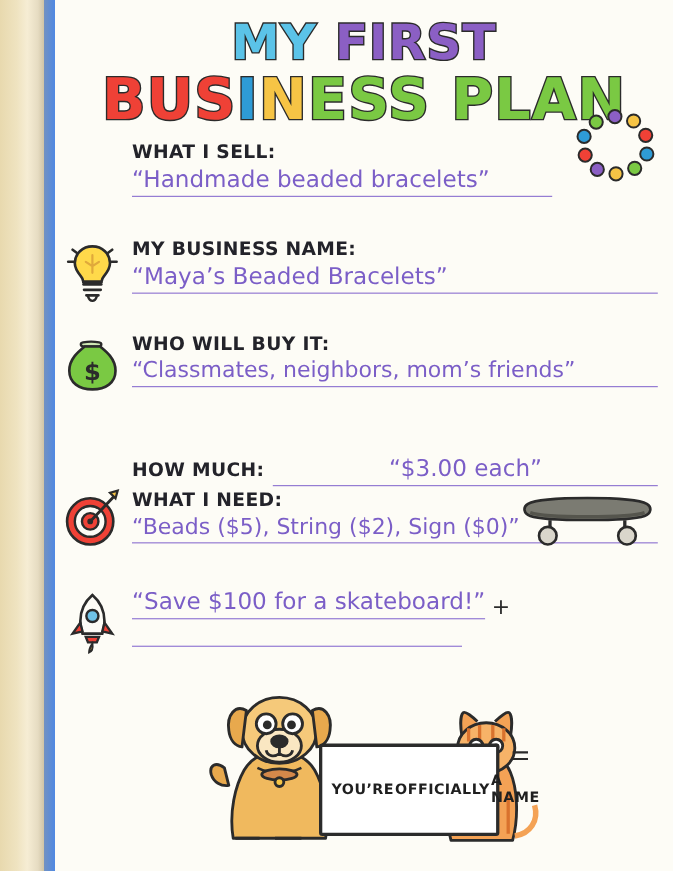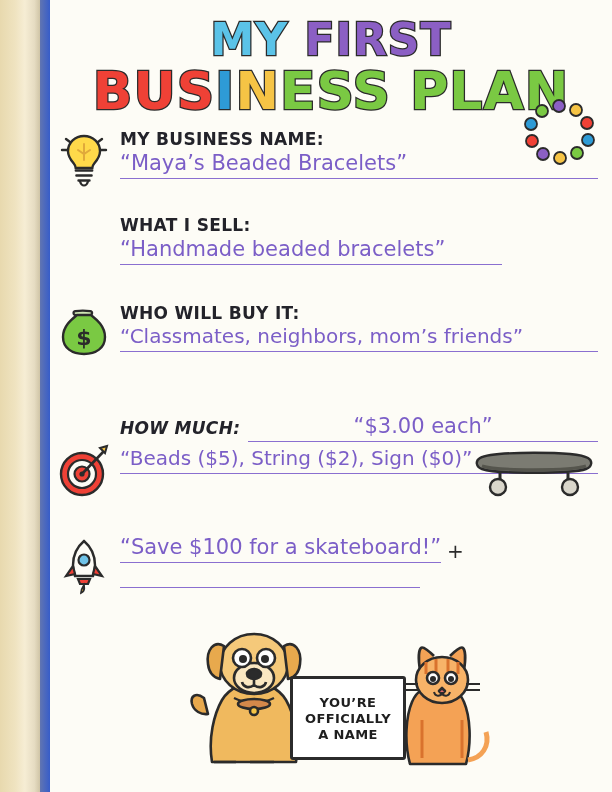--- a/index.html
+++ b/index.html
@@ -10,21 +10,21 @@
     width: 612px;
     height: 792px;
     overflow: hidden;
     font-family: "Liberation Sans", sans-serif;
     background: #fdfaf2;
   }
   .page {
     position: relative;
     width: 612px;
     height: 792px;
-    background: #1d4ed8;
+    background: #3b82f6;
     overflow: hidden;
   }
   
   .book-edge {
     position: absolute;
     left: 0; top: 0;
     width: 40px; height: 792px;
     background: linear-gradient(to right, #e8d9ae 0%, #efe3c0 38%, #f6edd4 62%, #e6dcc2 86%, #cfc4a6 100%);
   }
   .book-edge-shadow {
@@ -84,21 +84,21 @@
     font-family: "DejaVu Sans", sans-serif;
     font-size: 21px;
     color: #7b5ec7;
     line-height: 1.25;
     padding-bottom: 2px;
     border-bottom: 1.6px solid #8a6fd0;
     display: block;
     white-space: nowrap;
   }
   .inline-row { display: flex; align-items: flex-end; gap: 8px; }
-  .inline-row .label { padding-bottom: 3px; white-space: nowrap; font-style: italic; }
+  .inline-row .label { padding-bottom: 3px; white-space: nowrap; }
   .inline-row .answer { flex: 1 1 auto; text-align: center; }
 
   .blank-line {
     display: block;
     border-bottom: 1.6px solid #8a6fd0;
     height: 20px;
     margin-top: 4px;
   }
 
   
@@ -136,24 +136,25 @@
   .sign-box {
     position: absolute;
     left: 120px;
     top: 64px;
     width: 110px;
     height: 78px;
     background: #ffffff;
     border: 3px solid #2b2b2b;
     border-radius: 3px;
     display: flex;
-    flex-direction: column;
+    flex-direction: row;
     align-items: center;
     justify-content: center;
     gap: 1px;
+    padding-left: 48px;
   }
   .sign-box div {
     font-family: "DejaVu Sans", sans-serif;
     font-weight: bold;
     font-size: 13px;
     letter-spacing: 0.4px;
     color: #1f1f1f;
   }
   .plus-mark {
     font-family: "DejaVu Sans", sans-serif;
@@ -174,38 +175,38 @@
     <div class="title-wrap">
       <div class="title-line l1">
         <span style="color:#5bc3e8">MY</span><span>&nbsp;</span><span style="color:#8b5fc4">FIRST</span>
       </div>
       <div class="title-line l2">
         <span style="color:#ef4136">BUS</span><span style="color:#2e9bd6">I</span><span style="color:#f6c445">N</span><span style="color:#7ac943">ESS</span><span>&nbsp;</span><span style="color:#7ac943">PLAN</span>
       </div>
     </div>
 
     <div class="rows">
+
+      <div class="row" style="height:84px;">
+        <div class="label">WHAT I SELL:</div>
+        <div class="answer" style="width:382px;">“Handmade beaded bracelets”</div>
+      </div>
 
       <div class="row" style="height:82px;">
         <div class="row-icon">
           <svg viewBox="0 0 60 60" width="60" height="60">
             <path d="M30 6c-9 0-16 6.6-16 15.2 0 5.5 3 9 5.6 12 1.3 1.5 2 3 2.1 4.8h16.6c.1-1.8.8-3.3 2.1-4.8 2.6-3 5.6-6.5 5.6-12C46 12.6 39 6 30 6z" fill="#ffd94a" stroke="#2b2b2b" stroke-width="2.4"></path>
             <path d="M21.8 40.5h16.4M22.4 45.5h15.2M24.5 50.5h11" stroke="#2b2b2b" stroke-width="2.4" stroke-linecap="round" fill="none"></path>
             <path d="M26 51.5c.8 2.6 2.2 4 4 4s3.2-1.4 4-4" stroke="#2b2b2b" stroke-width="2.2" fill="none" stroke-linecap="round"></path>
             <path d="M30 14v16M24 20l6 4 6-4" stroke="#e0a93b" stroke-width="2" fill="none" stroke-linecap="round"></path>
             <path d="M8 20h5M47 20h5M12 9l4 3M48 9l-4 3" stroke="#2b2b2b" stroke-width="2.4" stroke-linecap="round"></path>
           </svg>
         </div>
         <div class="label">MY BUSINESS NAME:</div>
         <div class="answer">“Maya’s Beaded Bracelets”</div>
-      </div>
-
-      <div class="row" style="height:84px;">
-        <div class="label">WHAT I SELL:</div>
-        <div class="answer" style="width:382px;">“Handmade beaded bracelets”</div>
       </div>
 
       <div class="row" style="height:82px;">
         <div class="row-icon" style="top:-2px;">
           <svg viewBox="0 0 60 60" width="60" height="60">
             <path d="M22 13c-1.5 0-2.5-1-2.5-2 0-.9.8-1.6 2-1.8 3.4-.6 11.2-.6 14.6 0 1.2.2 2 .9 2 1.8 0 1-1 2-2.5 2z" fill="#cfe8b3" stroke="#2b2b2b" stroke-width="2.2"></path>
             <path d="M23 13c-5 4-14 11-14 22 0 11 9 17 21 17s21-6 21-17c0-11-9-18-14-22z" fill="#7ac943" stroke="#2b2b2b" stroke-width="2.4"></path>
             <text x="30" y="43" font-family="DejaVu Sans, sans-serif" font-size="22" font-weight="bold" fill="#2b2b2b" text-anchor="middle">$</text>
           </svg>
         </div>
@@ -222,20 +223,21 @@
         <div class="row-icon" style="top:-4px;">
           <svg viewBox="0 0 60 60" width="60" height="60">
             <circle cx="28" cy="32" r="21" fill="#ef4136" stroke="#2b2b2b" stroke-width="2.4"></circle>
             <circle cx="28" cy="32" r="14" fill="#fdfcf6" stroke="#2b2b2b" stroke-width="2.2"></circle>
             <circle cx="28" cy="32" r="7.5" fill="#ef4136" stroke="#2b2b2b" stroke-width="2.2"></circle>
             <circle cx="28" cy="32" r="2.6" fill="#2b2b2b"></circle>
             <path d="M28 32L50 9" stroke="#2b2b2b" stroke-width="2.6" stroke-linecap="round"></path>
             <path d="M46 6l7-2-2 7z" fill="#f6c445" stroke="#2b2b2b" stroke-width="2"></path>
           </svg>
         </div>
+        <div class="label">WHAT I NEED:</div>
         <div class="answer" style="font-size:20px;">“Beads ($5), String ($2), Sign ($0)”</div>
       </div>
 
       <div class="row" style="height:92px;">
         <div class="row-icon" style="top:2px;">
           <svg viewBox="0 0 60 60" width="60" height="60">
             <path d="M30 5c7 6 11 15 11 24 0 4-1 8-2 11H21c-1-3-2-7-2-11 0-9 4-18 11-24z" fill="#fdfcf6" stroke="#2b2b2b" stroke-width="2.4"></path>
             <circle cx="30" cy="24" r="5.5" fill="#6fc3e8" stroke="#2b2b2b" stroke-width="2.2"></circle>
             <path d="M19 30l-7 10 9-2z" fill="#ef4136" stroke="#2b2b2b" stroke-width="2.2"></path>
             <path d="M41 30l7 10-9-2z" fill="#ef4136" stroke="#2b2b2b" stroke-width="2.2"></path>

